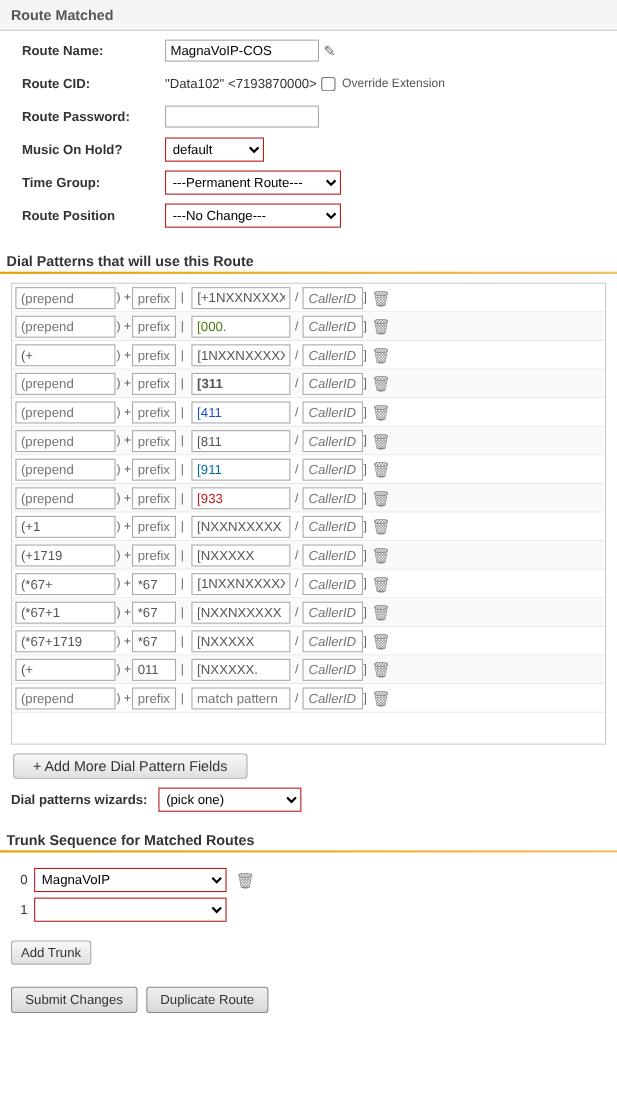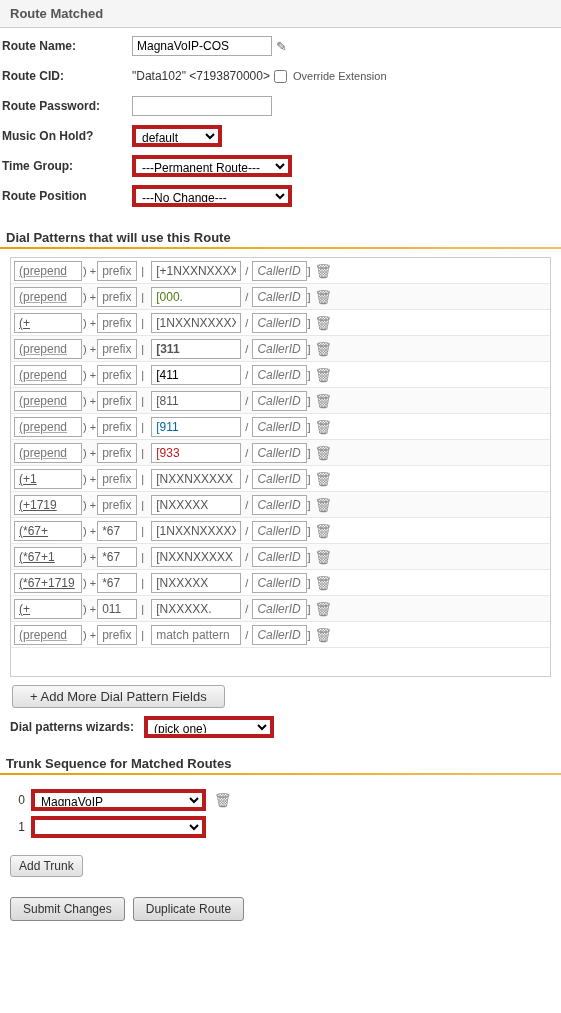--- a/index.html
+++ b/index.html
@@ -26,21 +26,21 @@
       color: #333;
       margin: 10px 0 2px 0;
       padding: 0 6px;
     }
     .orange-line {
       height: 2px;
       background: linear-gradient(to right, #e8a000, #f0c060);
       margin: 0 0 8px 0;
     }
     .form-area {
-      padding: 6px 2px;
+      padding: 6px 20px;
     }
     .form-row {
       display: flex;
       align-items: center;
       margin-bottom: 6px;
       min-height: 24px;
     }
     .form-label {
       width: 130px;
       font-weight: bold;
@@ -59,21 +59,21 @@
       border: 1px solid #aaa;
       padding: 1px 4px;
       font-size: 12px;
       background: #fff;
     }
     input[type="checkbox"] {
       margin-right: 2px;
     }
     select {
       height: 22px;
-      border: 4px solid #b91c1c;
+      border: 1px solid #b91c1c;
       font-size: 12px;
       background: #fff;
       padding: 1px 2px;
     }
     .route-name-input {
       width: 140px;
     }
     .route-cid-text {
       font-size: 12px;
       color: #333;
@@ -108,28 +108,27 @@
       align-items: center;
       border-bottom: 1px solid #e8e8e8;
       padding: 2px 3px;
       background: #fff;
       min-height: 26px;
     }
     .dial-pattern-row:nth-child(even) {
       background: #fafafa;
     }
     .dp-prepend {
-      width: 68px;
+      width: 91px;
       height: 18px;
       border: 1px solid #bbb;
       font-size: 10px;
       color: #aaa;
       padding: 1px 3px;
       background: #f9f9f9;
-      text-decoration: underline;
     }
     .dp-plus {
       font-size: 11px;
       color: #666;
       margin: 0 1px;
     }
     .dp-prefix {
       width: 40px;
       height: 18px;
       border: 1px solid #bbb;
@@ -387,21 +386,21 @@
     <input type="text" class="dp-callerid" value="" placeholder="CallerID" style="color: rgb(170, 170, 170);">
     <span class="dp-bracket-close">]</span>
     <button class="dp-delete">🗑</button>
   </div>
     <div class="dial-pattern-row">
     <input type="text" class="dp-prepend" value="" placeholder="(prepend" style="color: rgb(170, 170, 170);">
     <span class="dp-plus">) +</span>
     <input type="text" class="dp-prefix" value="" placeholder="prefix" style="color: rgb(170, 170, 170);">
     <span class="dp-pipe">&nbsp;|&nbsp;</span>
     <span class="dp-bracket-open">&nbsp;</span>
-    <input type="text" class="dp-pattern" value="[411" placeholder="" style="color: #000000;">
+    <input type="text" class="dp-pattern" value="[411" placeholder="" style="color: #1d4ed8;">
     <span class="dp-slash">&nbsp;/&nbsp;</span>
     <input type="text" class="dp-callerid" value="" placeholder="CallerID" style="color: rgb(170, 170, 170);">
     <span class="dp-bracket-close">]</span>
     <button class="dp-delete">🗑</button>
   </div>
     <div class="dial-pattern-row">
     <input type="text" class="dp-prepend" value="" placeholder="(prepend" style="color: rgb(170, 170, 170);">
     <span class="dp-plus">) +</span>
     <input type="text" class="dp-prefix" value="" placeholder="prefix" style="color: rgb(170, 170, 170);">
     <span class="dp-pipe">&nbsp;|&nbsp;</span>

